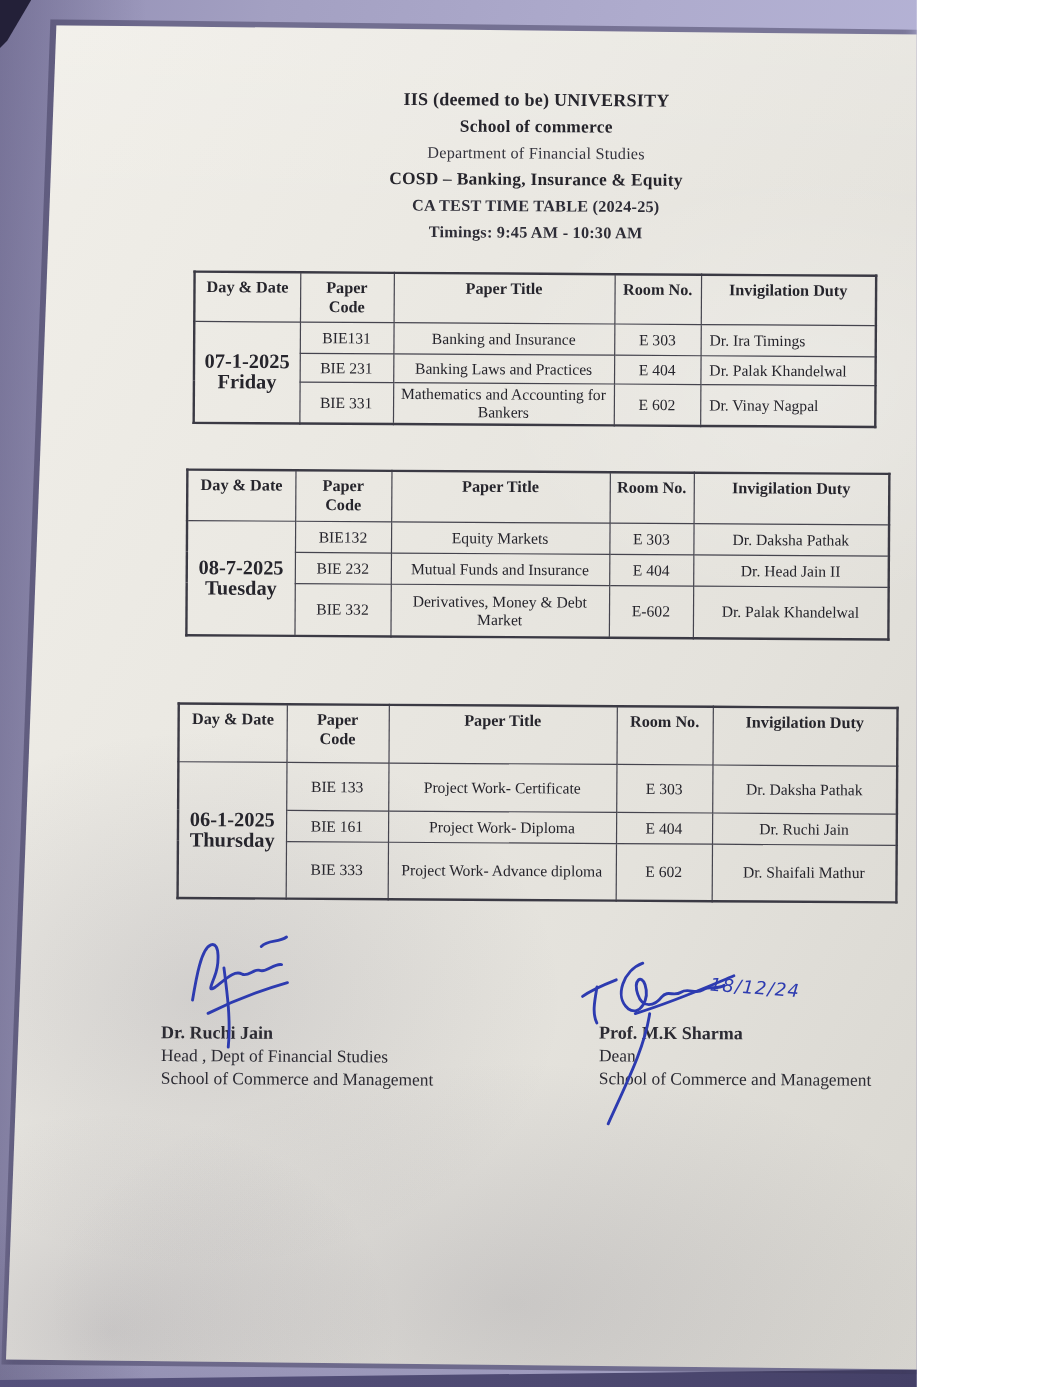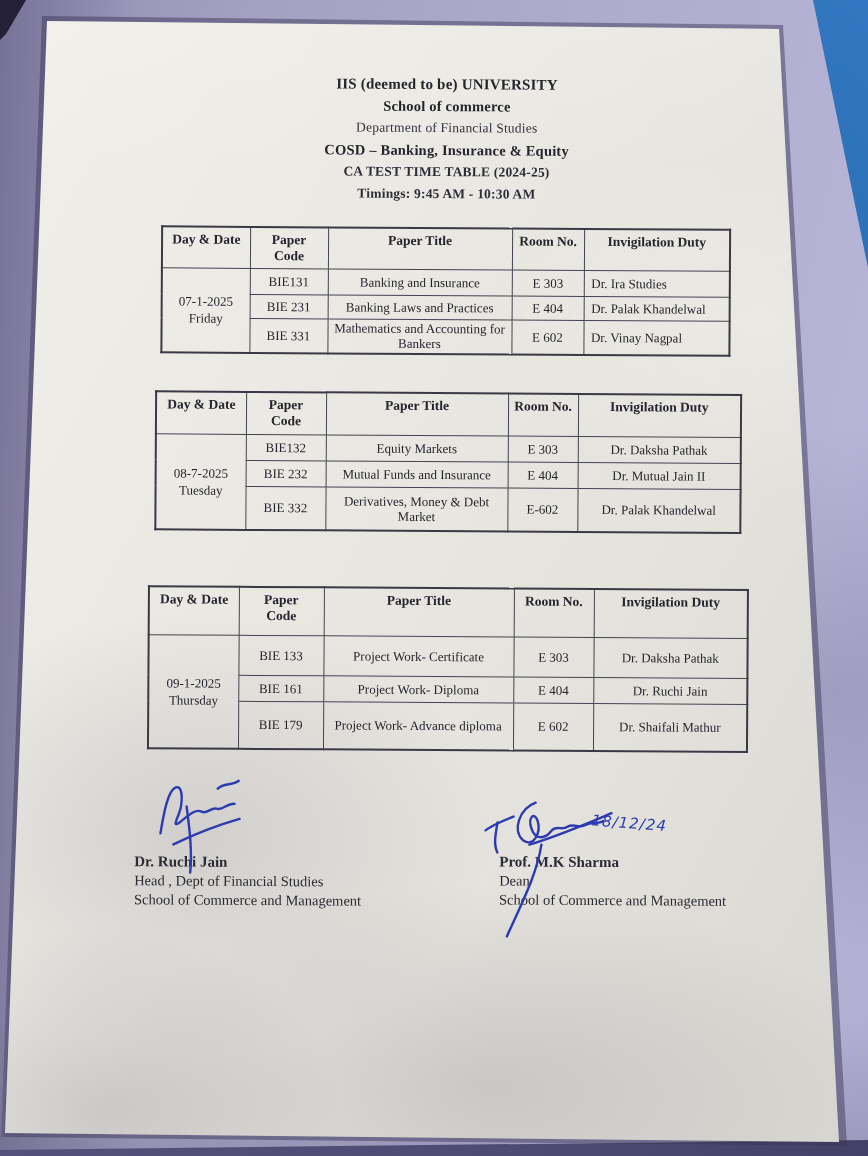--- a/index.html
+++ b/index.html
@@ -1,19 +1,19 @@
 <!DOCTYPE html>
 <html><head>
 <meta charset="utf-8">
 <style>
   * { margin:0; padding:0; box-sizing:border-box; }
   html,body { width:868px; height:1156px; }
   body { font-family:"Liberation Serif", serif; overflow:hidden; }
 
-  .scene { position:relative; width:868px; height:1156px; overflow:hidden;
+  .scene { position:relative; width:764px; height:1156px; overflow:hidden;
            background:linear-gradient(103deg,#928eb4 0%,#a3a0c2 22%,#aeabcd 52%,#b6b4d7 84%,#b0aed2 100%); }
   .surface-shade { position:absolute; inset:0; pointer-events:none;
      background:
        linear-gradient(to right, rgba(55,50,85,.30), rgba(55,50,85,0) 16%),
        linear-gradient(to top, rgba(55,50,85,.18), rgba(55,50,85,0) 12%),
        radial-gradient(500px 380px at 96% 60%, rgba(60,56,92,.18), rgba(60,56,92,0) 70%); }
 
   .fabric { position:absolute; inset:0; clip-path:polygon(813px 0, 868px 0, 868px 268px);
             background:linear-gradient(215deg,#3277bf 0%,#2264ac 40%,#175094 100%); }
   .corner-dark { position:absolute; inset:0; clip-path:polygon(0 0, 26px 0, 6px 34px, 0 40px);
@@ -48,21 +48,21 @@
   .hl6 { font-size:13.5px;font-weight:700; color:#2e2d37; }
 
   
   .tbl { position:absolute; border-collapse:collapse; table-layout:fixed;
          border:2.5px solid #3b3a44; }
   .tbl th,.tbl td { border:1.5px solid #45444e; text-align:center; vertical-align:middle;
          padding:1px 3px; overflow:hidden; }
   .tbl th { font-size:13.5px; font-weight:700; vertical-align:top; padding-top:4px; line-height:16px; }
   .tbl th.code { padding:4px 14px 0 14px; }
   .tbl td { font-size:13px; line-height:15px; color:#26252c; }
-  .tbl td.day { font-weight:400; font-size:13px; line-height:17px; }
+  .tbl td.day { font-weight:700; font-size:17px; line-height:17px; }
   .tbl td.inv-left { text-align:left; padding-left:7px; }
 
   .t1 { left:162px; top:227px; width:568px; }
   .t1 tr.hr { height:41px; } .t1 tr.r1 { height:26px; } .t1 tr.r2 { height:24px; } .t1 tr.r3 { height:35px; }
   .t2 { left:157px; top:392px; width:585px; }
   .t2 tr.hr { height:42px; } .t2 tr.r1 { height:26px; } .t2 tr.r2 { height:26px; } .t2 tr.r3 { height:44px; }
   .t3 { left:151px; top:587px; width:599px; }
   .t3 tr.hr { height:48px; } .t3 tr.r1 { height:40px; } .t3 tr.r2 { height:26px; } .t3 tr.r3 { height:48px; }
 
   
@@ -118,21 +118,21 @@
           <th>Invigilation Duty</th>
         </tr>
         <tr class="r1">
           <td class="day" rowspan="3">
             <div>07-1-2025</div>
             <div>Friday</div>
           </td>
           <td>BIE131</td>
           <td>Banking and Insurance</td>
           <td>E 303</td>
-          <td class="inv-left">Dr. Ira Studies</td>
+          <td class="inv-left">Dr. Ira Timings</td>
         </tr>
         <tr class="r2">
           <td>BIE 231</td>
           <td>Banking Laws and Practices</td>
           <td>E 404</td>
           <td class="inv-left">Dr. Palak Khandelwal</td>
         </tr>
         <tr class="r3">
           <td>BIE 331</td>
           <td>Mathematics and Accounting for Bankers</td>
@@ -165,21 +165,21 @@
           </td>
           <td>BIE132</td>
           <td>Equity Markets</td>
           <td>E 303</td>
           <td>Dr. Daksha Pathak</td>
         </tr>
         <tr class="r2">
           <td>BIE 232</td>
           <td>Mutual Funds and Insurance</td>
           <td>E 404</td>
-          <td>Dr. Mutual Jain II</td>
+          <td>Dr. Head Jain II</td>
         </tr>
         <tr class="r3">
           <td>BIE 332</td>
           <td>Derivatives, Money &amp; Debt Market</td>
           <td>E-602</td>
           <td>Dr. Palak Khandelwal</td>
         </tr>
       </tbody>
         </table>
 
@@ -194,36 +194,36 @@
         <tbody>
             <tr class="hr">
           <th>Day &amp; Date</th>
           <th class="code">Paper Code</th>
           <th>Paper Title</th>
           <th>Room No.</th>
           <th>Invigilation Duty</th>
         </tr>
         <tr class="r1">
           <td class="day" rowspan="3">
-            <div>09-1-2025</div>
+            <div>06-1-2025</div>
             <div>Thursday</div>
           </td>
           <td>BIE 133</td>
           <td>Project Work- Certificate</td>
           <td>E 303</td>
           <td>Dr. Daksha Pathak</td>
         </tr>
         <tr class="r2">
           <td>BIE 161</td>
           <td>Project Work- Diploma</td>
           <td>E 404</td>
           <td>Dr. Ruchi Jain</td>
         </tr>
         <tr class="r3">
-          <td>BIE 179</td>
+          <td>BIE 333</td>
           <td>Project Work- Advance diploma</td>
           <td>E 602</td>
           <td>Dr. Shaifali Mathur</td>
         </tr>
       </tbody>
         </table>
 
       <svg class="sig-svg" style="left:142px; top:778px;" width="140" height="100" viewBox="0 0 140 100">
         <path d="M23 57 C 26 38, 30 14, 38 11 C 46 8, 45 28, 41 38 C 38 46, 36 50, 42 46 C 52 38, 58 32, 64 35 C 69 38, 74 30, 79 32 C 85 34, 90 26, 97 27"></path>
         <path d="M80 12 C 86 6, 94 9, 101 4"></path>

